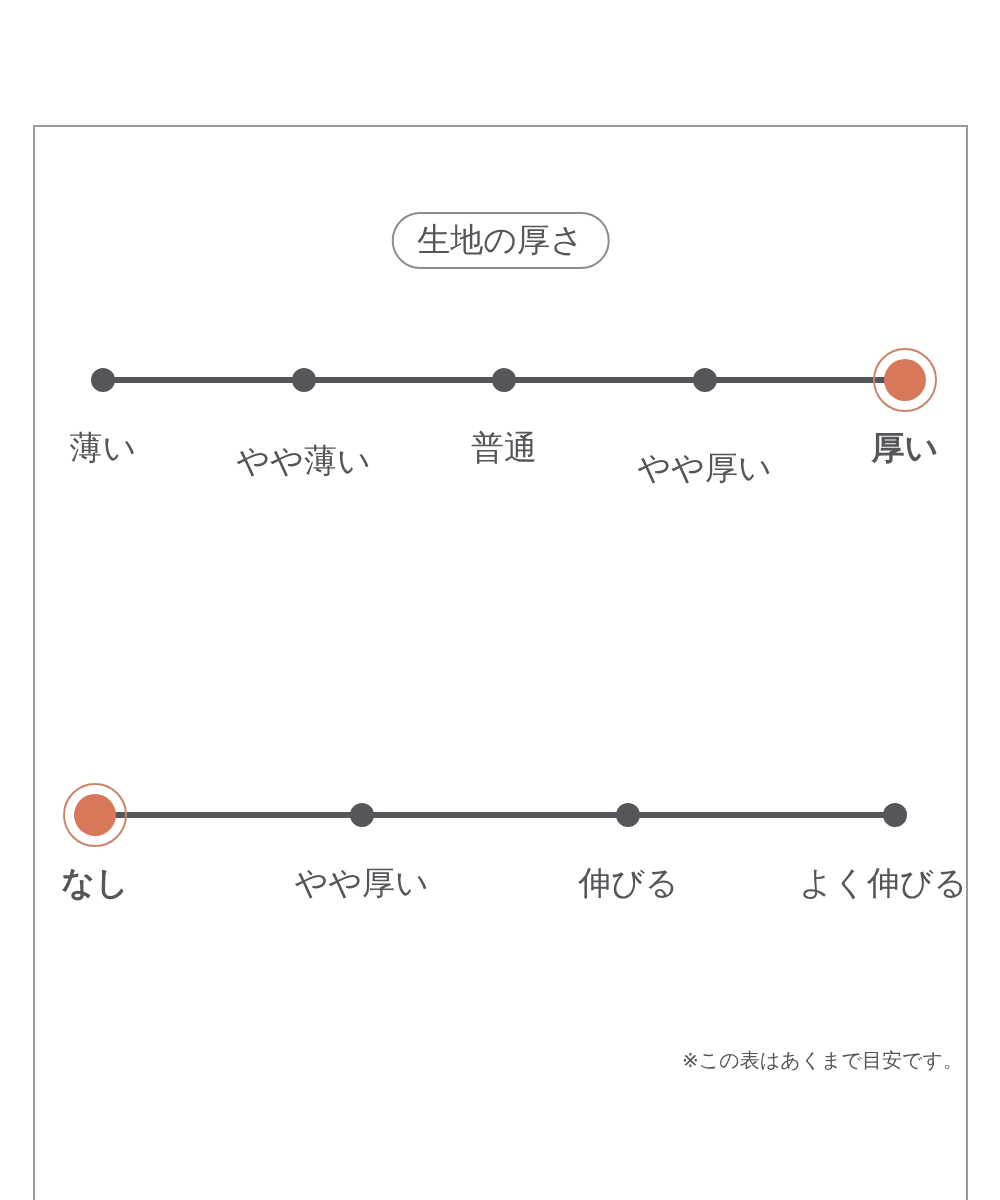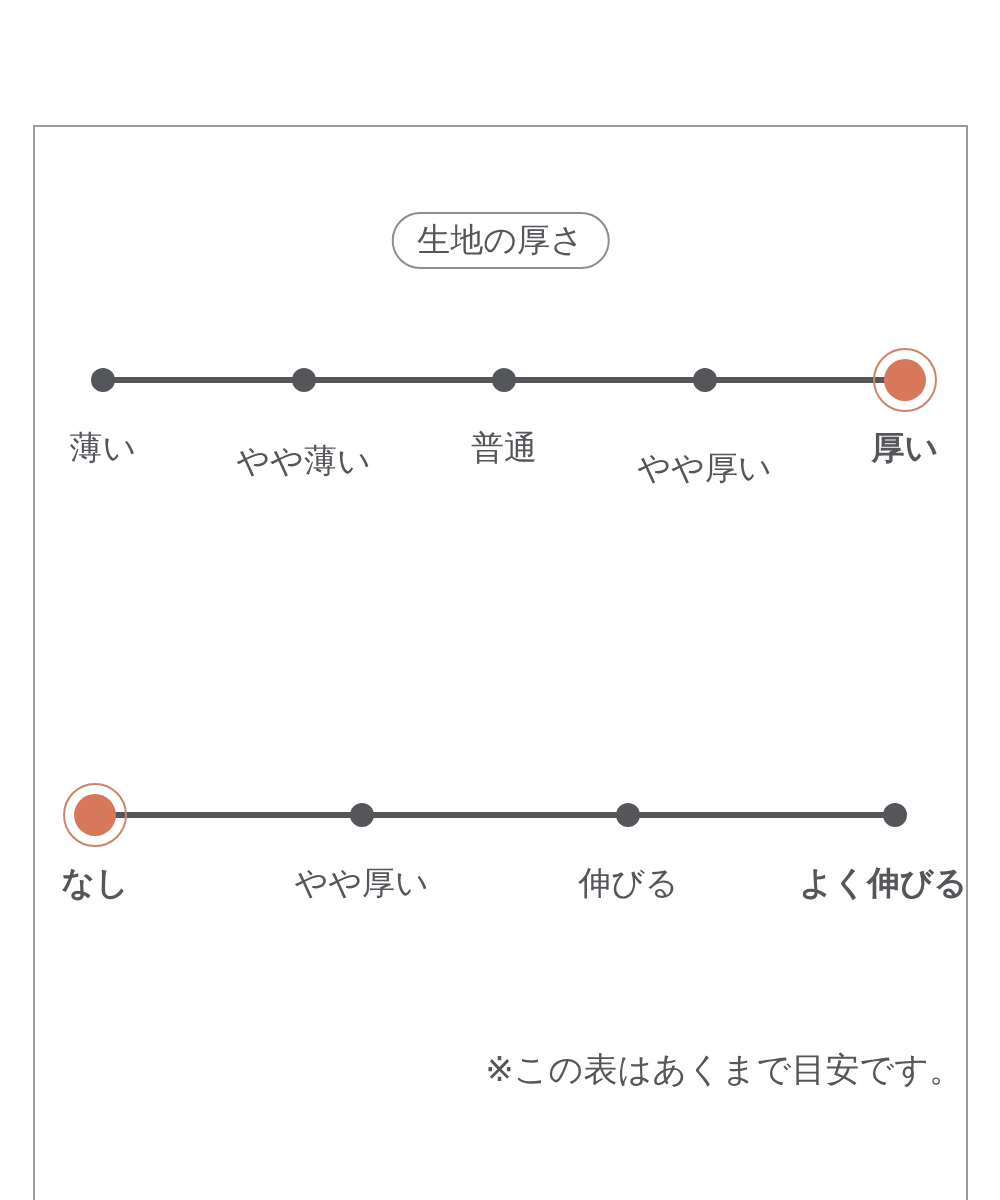--- a/index.html
+++ b/index.html
@@ -73,21 +73,21 @@
     color: var(--ink);
     white-space: nowrap;
     line-height: 1.1;
   }
   .slabel.selected { font-weight: bold; }
   
   .scale-2 .slabel:last-child { transform: translateX(-57%); }
   .footnote {
     position: absolute;
     top: 1047px; right: 37px;
-    font-size: 34px;
+    font-size: 20px;
     color: var(--ink);
     white-space: nowrap;
     margin-left: 46px;
   }
 </style>
 </head>
 <body>
 
 <div class="frame">
   <div class="pill pill-1">生地の厚さ</div>
@@ -111,17 +111,17 @@
   <div class="scale scale-2">
       <div class="track"></div>
       <div class="ring" style="left: 0%;"></div>
       <div class="dot selected" style="left: 0%;"></div>
       <div class="slabel selected" style="left: 0%; text-align: center;">なし</div>
       <div class="dot" style="left: 33.3333%;"></div>
       <div class="slabel" style="left: 33.3333%;">やや厚い</div>
       <div class="dot" style="left: 66.6667%;"></div>
       <div class="slabel" style="left: 66.6667%;">伸びる</div>
       <div class="dot" style="left: 100%;"></div>
-      <div class="slabel" style="left: 100%; font-weight: bold;">よく伸びる</div>
+      <div class="slabel" style="left: 100%;">よく伸びる</div>
     </div>
 </div>
 
 <div class="footnote">※この表はあくまで目安です。</div>
 
 </body></html>

